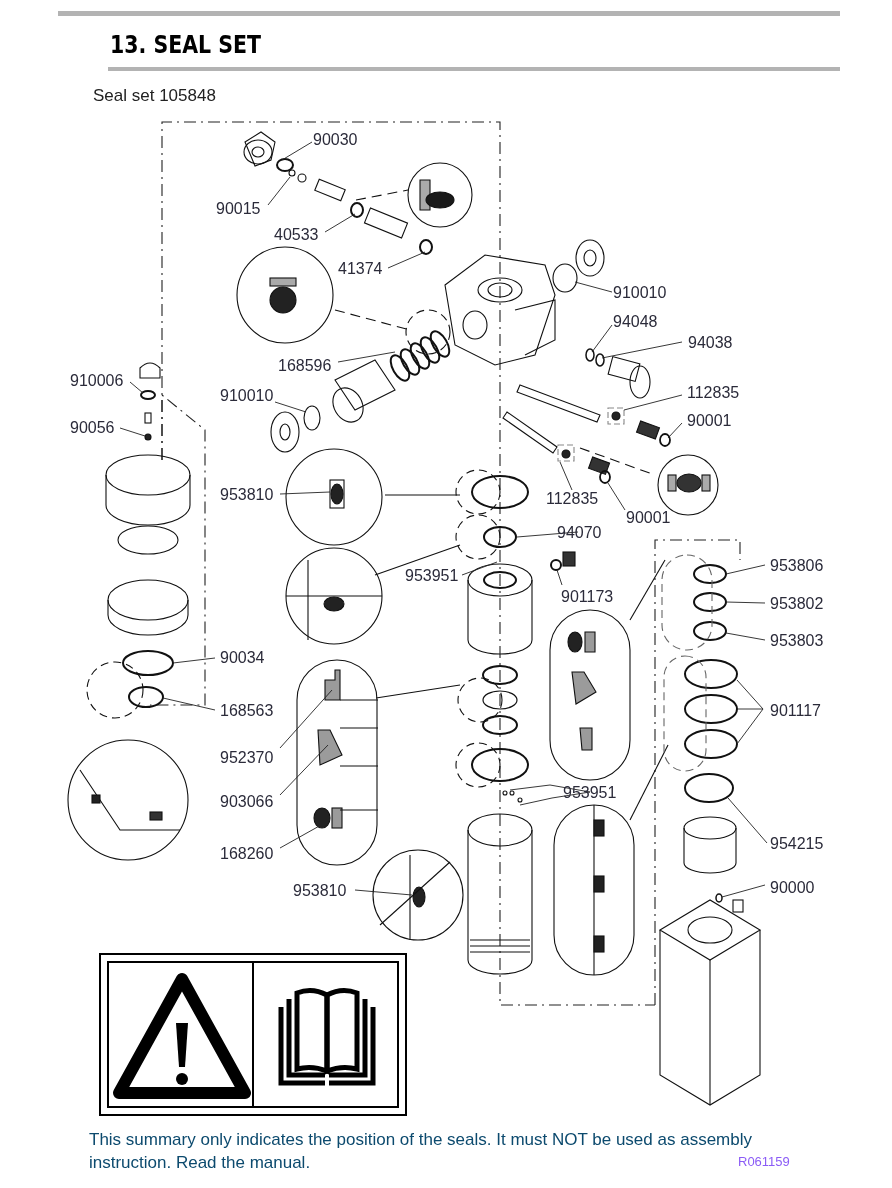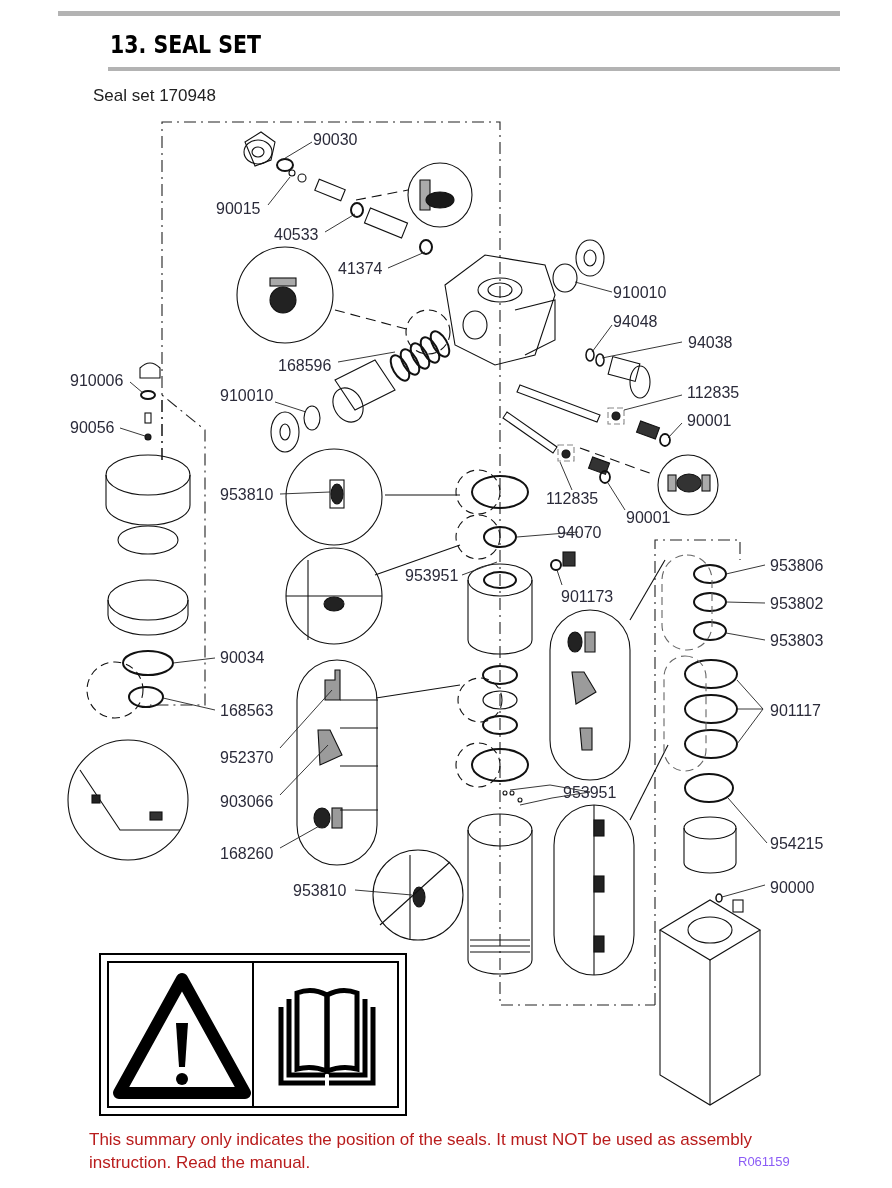--- a/index.html
+++ b/index.html
@@ -11,30 +11,30 @@
                    font-weight: bold; font-size: 25px; letter-spacing: 0px; color: #000;
                    transform: scaleX(0.82); transform-origin: left top; }
   .subtitle { position: absolute; left: 93px; top: 86px; font-size: 17px; color: #222; }
   .diagram { position: absolute; left: 0; top: 0; }
   .lbl { font-family: "Liberation Sans", sans-serif; font-size: 16px; fill: #2b2b3a; }
   .warning-panel { position: absolute; left: 99px; top: 953px; width: 308px; height: 163px;
                    border: 2px solid #000; box-sizing: border-box; }
   .warning-inner { position: absolute; left: 6px; top: 6px; right: 6px; bottom: 6px; border: 2px solid #000; display: flex; }
   .warning-cell { flex: 1; position: relative; }
   .warning-cell + .warning-cell { border-left: 2px solid #000; }
-  .footer-text { position: absolute; left: 89px; top: 1128px; font-size: 17px; line-height: 23px; color: #b91c1c; width: 680px; }
+  .footer-text { position: absolute; left: 89px; top: 1128px; font-size: 17px; line-height: 23px; color: #0c4a6e; width: 680px; }
   .ref-code { position: absolute; left: 738px; top: 1154px; font-size: 13px; color: #8b5cf6; }
 </style>
 </head>
 <body>
 
 <div class="rule-top"></div>
 <div class="section-title">13.  SEAL SET</div>
 <div class="rule-title"></div>
-<div class="subtitle">Seal set 170948</div>
+<div class="subtitle">Seal set 105848</div>
 
 <svg class="diagram" width="892" height="1188" viewBox="0 0 892 1188">
   <g fill="none" stroke="#111" stroke-width="1.1">
 
     <g stroke-dasharray="12,5,2,5" stroke="#222">
       <polyline points="162,460 162,122 500,122 500,1005 655,1005"></polyline>
       <polyline points="162,460 162,395 205,430 205,705 150,705"></polyline>
       <polyline points="655,1005 655,540 740,540 740,560"></polyline>
     </g>
 

